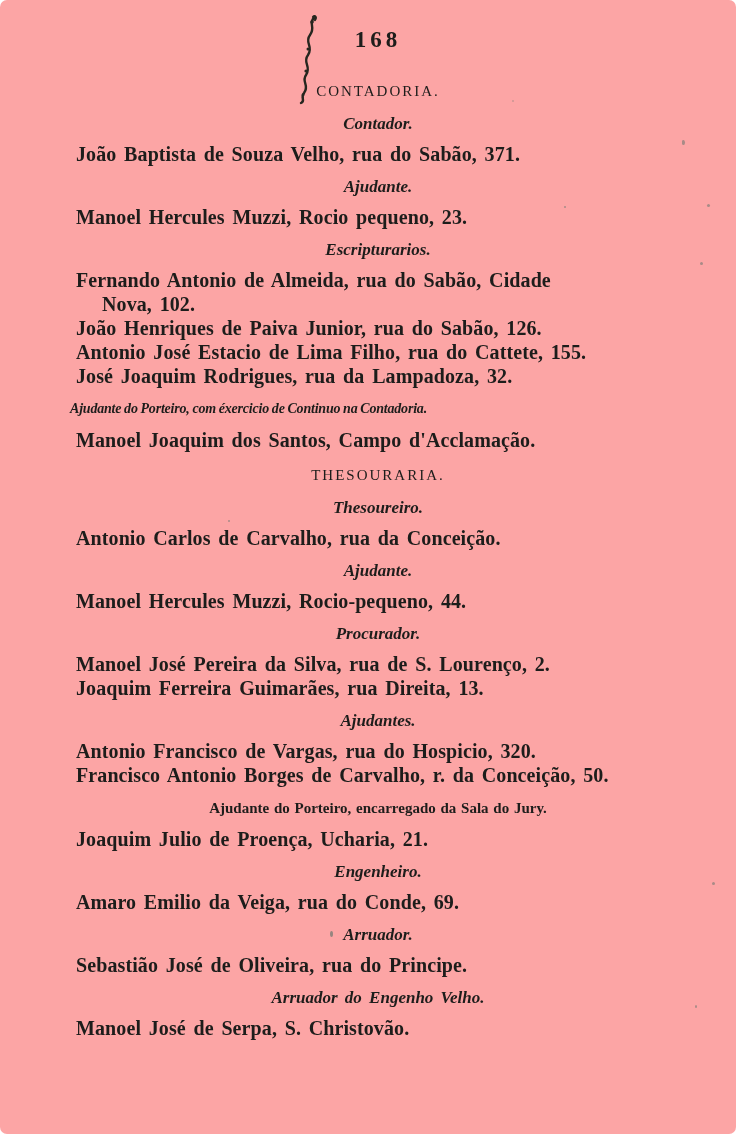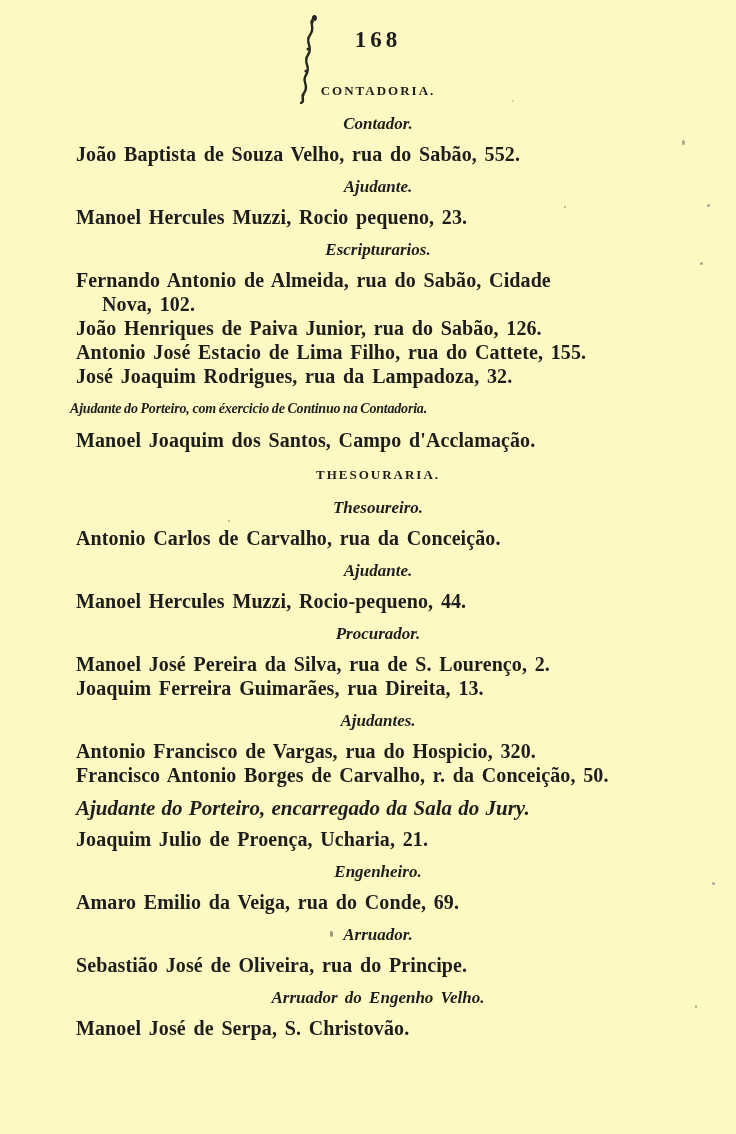--- a/index.html
+++ b/index.html
@@ -1,39 +1,40 @@
 <!DOCTYPE html>
 <html><head>
 <meta charset="utf-8">
 <style>
   html,body{margin:0;padding:0;background:#ffffff;}
   .page{
     position:relative;
     width:736px;height:1134px;
-    background:#fef9c3;
+    background:#fca5a5;
     overflow:hidden;
     font-family:"Liberation Serif","DejaVu Serif",serif;
     color:#1d1d1b;
+    border-radius:7px;
   }
   .content{
     position:absolute;left:76px;top:25px;width:604px;
   }
   .page-number{
     text-align:center;
     font-weight:700;
     font-size:23px;
     line-height:30px;
     letter-spacing:4px;
     margin:0 0 25px 0;
   }
   .content p{margin:0;}
   .section-heading{
     text-align:center;
-    font-weight:700;
-    font-size:13px;
+    font-weight:400;
+    font-size:15px;
     line-height:22px;
     letter-spacing:2px;
     margin:12px 0 8px 0 !important;
     word-spacing:2px;
   }
   .role-heading{
     text-align:center;
     font-style:italic;
     font-weight:700;
     font-size:17px;
@@ -58,26 +59,25 @@
     font-size:14px;
     line-height:28px;
     margin:7px 0 5px 0 !important;
     white-space:nowrap;
     letter-spacing:-0.2px;
     word-spacing:-0.5px;
     margin-left:-6px !important;
     font-family:Liberation Serif, serif;
   }
   .role-note-center{
-    font-style:italic;
     font-weight:700;
-    font-size:21px;
+    font-size:15px;
     line-height:28px;
     margin:7px 0 5px 0 !important;
-    text-align:left;
+    text-align:center;
     white-space:nowrap;
     word-spacing:1px;
   }
   .ink-mark{position:absolute;left:295px;top:13px;}
   .speck{position:absolute;background:#7d7d76;border-radius:50%;opacity:.65;}
   .sp1{left:682px;top:140px;width:3px;height:5px;border-radius:40% 60% 60% 40%;}
   .sp2{left:707px;top:204px;width:3px;height:3px;}
   .sp3{left:700px;top:262px;width:3px;height:3px;}
   .sp4{left:564px;top:206px;width:2px;height:2px;}
   .sp5{left:330px;top:931px;width:3px;height:6px;opacity:.8;}
@@ -108,21 +108,21 @@
   <div class="speck sp6"></div>
   <div class="speck sp7"></div>
   <div class="speck sp8"></div>
   <div class="speck sp9"></div>
 
   <div class="content">
     <div class="page-number">168</div>
     <div id="lines">
         <p class="section-heading">CONTADORIA.</p>
         <p class="role-heading">Contador.</p>
-        <p class="entry">João Baptista de Souza Velho, rua do Sabão, 552.</p>
+        <p class="entry">João Baptista de Souza Velho, rua do Sabão, 371.</p>
         <p class="role-heading">Ajudante.</p>
         <p class="entry">Manoel Hercules Muzzi, Rocio pequeno, 23.</p>
         <p class="role-heading">Escripturarios.</p>
         <p class="entry">Fernando Antonio de Almeida, rua do Sabão, Cidade
 Nova, 102.</p>
         <p class="entry">João Henriques de Paiva Junior, rua do Sabão, 126.</p>
         <p class="entry">Antonio José Estacio de Lima Filho, rua do Cattete, 155.</p>
         <p class="entry">José Joaquim Rodrigues, rua da Lampadoza, 32.</p>
         <p class="role-note">Ajudante do Porteiro, com éxercicio de Continuo na Contadoria.</p>
         <p class="entry">Manoel Joaquim dos Santos, Campo d'Acclamação.</p>

